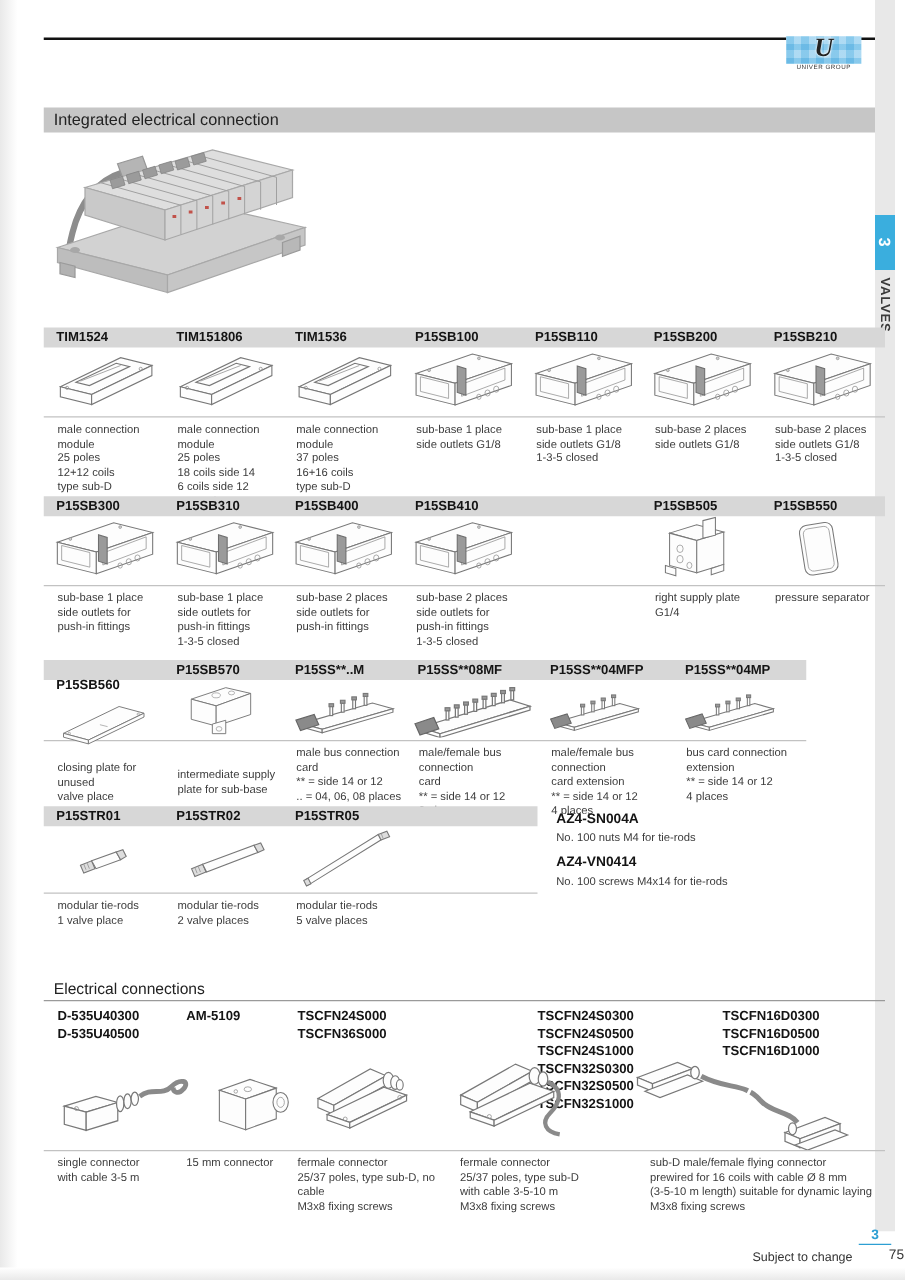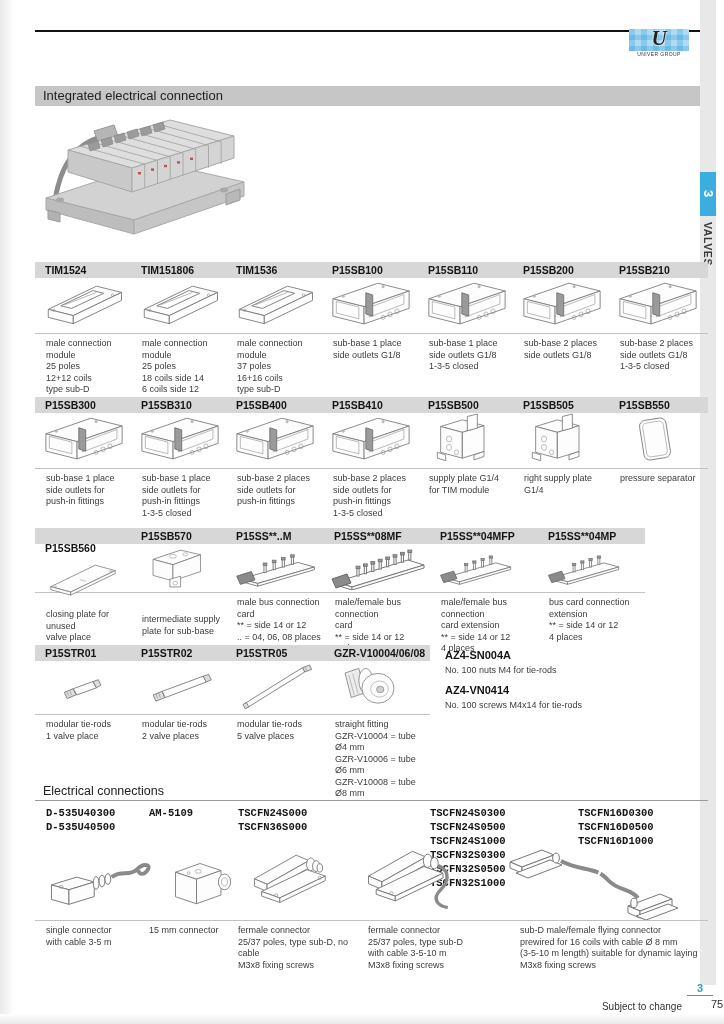--- a/index.html
+++ b/index.html
@@ -36,21 +36,21 @@
   .art{display:flex;align-items:center;justify-content:flex-start;padding-left:6px;}
   .art svg{display:block;}
   .sepline{height:1px;background:#c2c2c2;}
   .pdesc{position:absolute;font-size:9px;line-height:11.5px;color:#3c3c3c;
         white-space:pre-line;padding-left:11px;}
   .xcode{font-size:11px;font-weight:bold;color:#141414;}
   .xdesc{font-size:9px;color:#3c3c3c;white-space:pre-line;line-height:11.5px;}
   
   .etitle{font-size:12.5px;color:#222;}
   .eline{height:1px;background:#9a9a9a;}
-  .ecode{font-size:10.5px;font-weight:bold;line-height:14px;white-space:pre-line;color:#141414;font-family:Liberation Mono, monospace;}
+  .ecode{font-size:10.5px;font-weight:bold;line-height:14px;white-space:pre-line;color:#141414;}
   .edesc{font-size:9px;line-height:11.5px;color:#3c3c3c;white-space:pre-line;}
   
   .sidestrip{left:700px;top:0;width:16px;height:985px;background:#e8e8e8;}
   .sidetab{left:700px;top:172px;width:16px;height:44px;background:#3aaede;
         display:flex;align-items:center;justify-content:center;}
   .sidetab span{writing-mode:vertical-rl;color:#fff;font-weight:bold;font-size:13px;}
   .sidelabel{left:700px;top:222px;width:16px;height:90px;
         display:flex;align-items:flex-start;justify-content:center;}
   .sidelabel span{writing-mode:vertical-rl;font-weight:bold;font-size:10.5px;
         letter-spacing:.6px;color:#3a3a3a;}
@@ -499,30 +499,20 @@
     <div class="art" style="height:52px">
         <svg width="86" height="52">
           <use href="#s-subbase"></use>
         </svg>
       </div>
     <div class="pdesc" style="top:76px">sub-base 2 places
 side outlets for
 push-in fittings
 1-3-5 closed</div>
   </div>
-  <div class="pcell" style="left:418px;top:397px;width:95px">
-    <div class="pcode">P15SB500</div>
-    <div class="art" style="height:52px">
-        <svg width="80" height="52">
-          <use href="#s-supply"></use>
-        </svg>
-      </div>
-    <div class="pdesc" style="top:76px">supply plate G1/4
-for TIM module</div>
-  </div>
   <div class="pcell" style="left:513px;top:397px;width:96px">
     <div class="pcode">P15SB505</div>
     <div class="art" style="height:52px">
         <svg width="80" height="52">
           <use href="#s-supply"></use>
         </svg>
       </div>
     <div class="pdesc" style="top:76px">right supply plate G1/4</div>
   </div>
   <div class="pcell" style="left:609px;top:397px;width:99px">
@@ -629,32 +619,20 @@
   </div>
   <div class="pcell" style="left:226px;top:645px;width:98px">
     <div class="pcode">P15STR05</div>
     <div class="art" style="height:50px">
         <svg width="92" height="56">
           <use href="#s-rodlong"></use>
         </svg>
       </div>
     <div class="pdesc" style="top:74px">modular tie-rods
 5 valve places</div>
-  </div>
-  <div class="pcell" style="left:324px;top:645px;width:106px">
-    <div class="pcode">GZR-V10004/06/08</div>
-    <div class="art" style="height:50px">
-        <svg width="76" height="52">
-          <use href="#s-fitting"></use>
-        </svg>
-      </div>
-    <div class="pdesc" style="top:74px">straight fitting
-GZR-V10004 = tube Ø4 mm
-GZR-V10006 = tube Ø6 mm
-GZR-V10008 = tube Ø8 mm</div>
   </div>
 
   <div class="abs xcode" style="left:445px;top:649px">AZ4-SN004A</div>
   <div class="abs xdesc" style="left:445px;top:665px">No. 100 nuts M4 for tie-rods</div>
   <div class="abs xcode" style="left:445px;top:684px">AZ4-VN0414</div>
   <div class="abs xdesc" style="left:445px;top:700px">No. 100 screws M4x14 for tie-rods</div>
 
   <div class="abs etitle" style="left:43px;top:784px">Electrical connections</div>
   <div class="abs eline" style="left:35px;top:800px;width:673px"></div>
 

